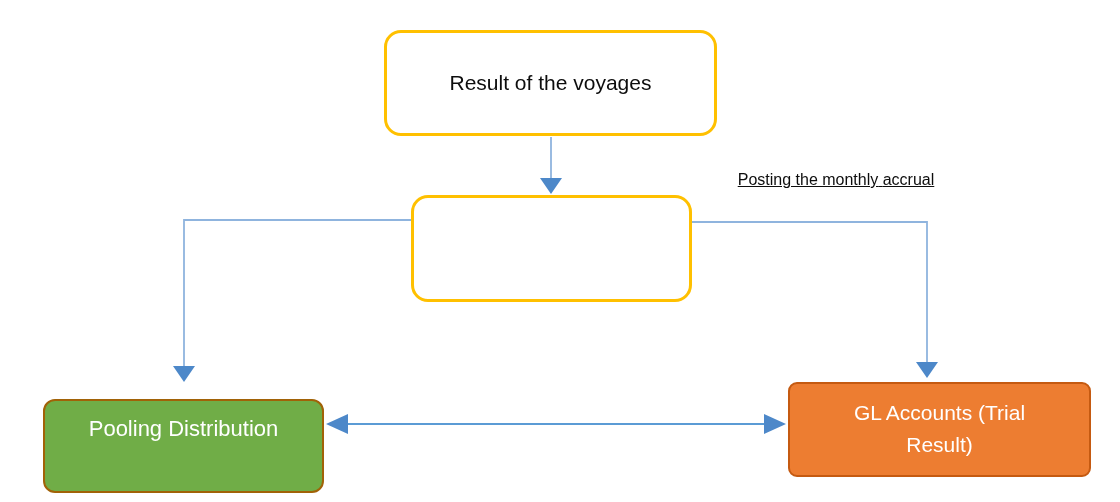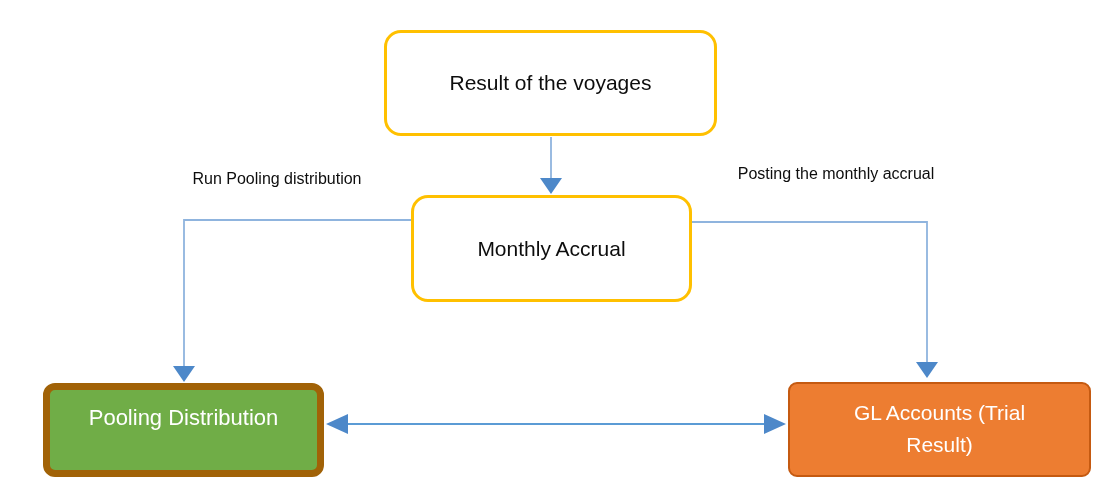--- a/index.html
+++ b/index.html
@@ -36,26 +36,27 @@
     border: 3px solid #FFC000;
     border-radius: 17px;
     color: #0d0d0d;
     font-size: 21px;
     line-height: 1.52;
   }
   #node-voyage { left: 384px; top: 30px; width: 333px; height: 106px; }
   #node-snapshot { left: 411px; top: 195px; width: 281px; height: 107px; }
   .node.green {
     background: #70AD47;
-    border: 7px solid #a16207;
+    border: 2px solid #a16207;
     border-radius: 12px;
     color: #ffffff;
     font-size: 22px;
     justify-content: flex-start;
     padding-top: 15px;
+    margin-top: 16px;
   }
   #node-pooling { left: 43px; top: 383px; width: 281px; height: 94px; }
   .node.orange {
     background: #ED7D31;
     border: 2px solid #C55A11;
     border-radius: 12px;
     color: #ffffff;
     font-size: 21px;
     line-height: 1.5;
     justify-content: flex-start;
@@ -64,21 +65,21 @@
   #node-gl { left: 788px; top: 382px; width: 303px; height: 95px; border-radius: 9px; }
   .edge-label {
     position: absolute;
     color: #0d0d0d;
     font-size: 16px;
     line-height: 1.44;
     text-align: center;
     white-space: nowrap;
   }
   #label-run-pooling  { left: 170px; top: 167px; width: 214px; }
-  #label-posting      { left: 736px; top: 162px; width: 200px; white-space: normal; }
+  #label-posting      { left: 736px; top: 168px; width: 200px; white-space: normal; text-decoration: underline; }
   #label-match        { left: 426px; top: 384px; width: 220px; }
 </style>
 </head>
 <body>
 
 <div class="canvas">
 
   <svg class="arrows" viewBox="0 0 1120 502">
     <g>
       <line x1="551" y1="137" x2="551" y2="180" stroke="#8FB4DE" stroke-width="1.8"></line>
@@ -97,33 +98,31 @@
       <polygon points="348,414 348,434 326,424" fill="#4D88C9"></polygon>
       <polygon points="764,414 764,434 786,424" fill="#4D88C9"></polygon>
     </g>
   </svg>
 
   <div class="node yellow" id="node-voyage">
     <span>Result of the voyages</span>
   </div>
 
   <div class="node yellow" id="node-snapshot">
-    <span>Monthly Accrual</span>
   </div>
 
   <div class="node green" id="node-pooling">
     <span>Pooling Distribution</span>
   </div>
 
   <div class="node orange" id="node-gl">
     <span>GL Accounts (Trial</span>
     <span>Result)</span>
   </div>
 
-  <div class="edge-label" id="label-run-pooling">Run Pooling distribution</div>
 
   <div class="edge-label" id="label-posting">
     <span>Posting the monthly</span>
     <span>accrual</span>
   </div>
 
 
 </div>
 
 </body></html>

